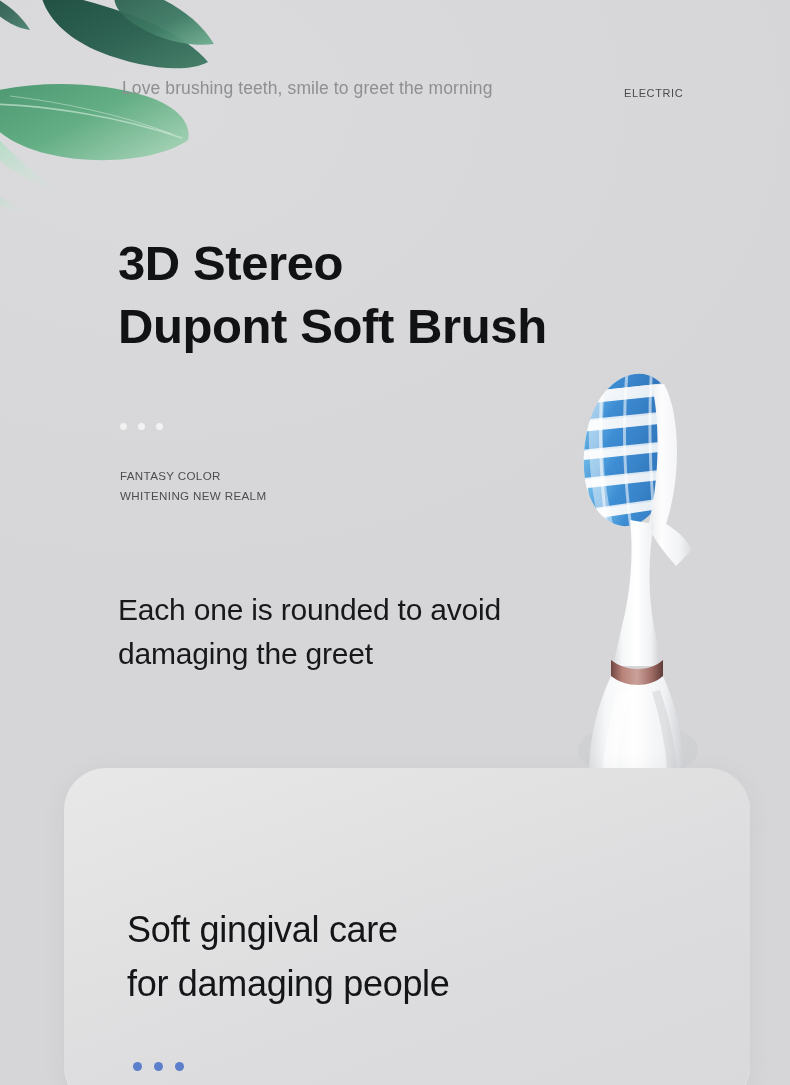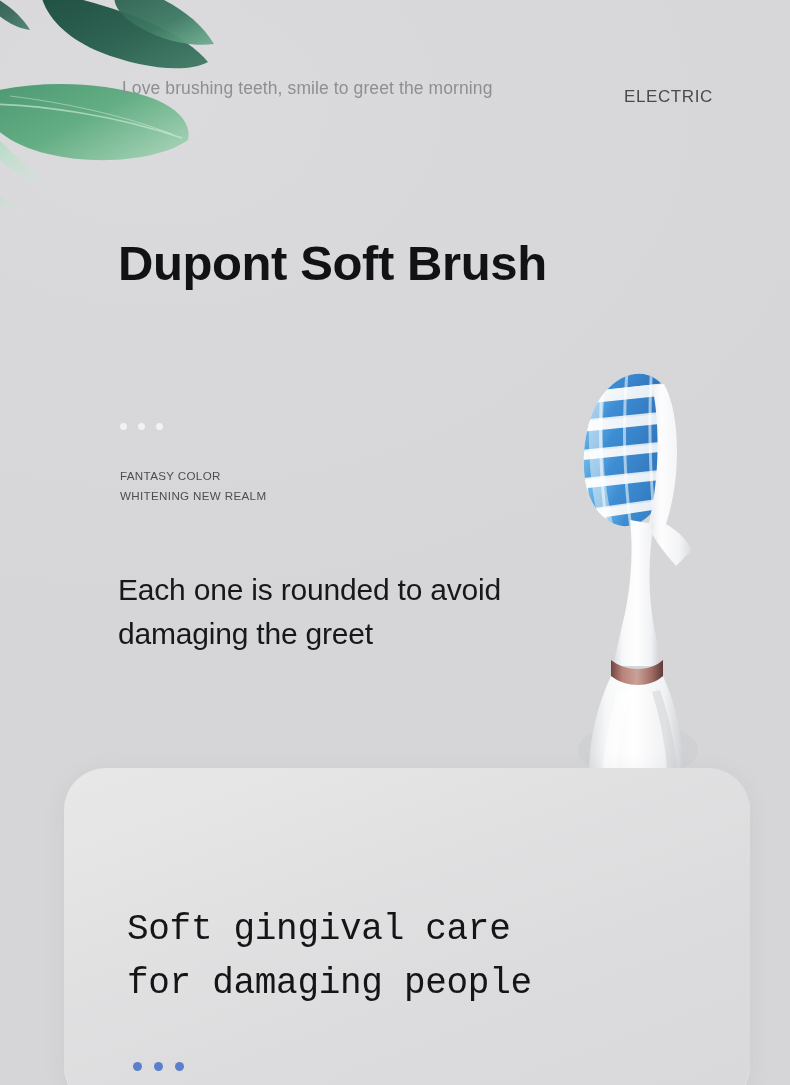--- a/index.html
+++ b/index.html
@@ -30,21 +30,21 @@
     position:absolute;
     left:122px; top:78px;
     font-size:17.5px;
     color:#8e8f91;
     letter-spacing:.1px;
     white-space:nowrap;
   }
   .brand-mark {
     position:absolute;
     left:624px; top:87px;
-    font-size:17px;
+    font-size:11px;
     letter-spacing:.6px;
     color:#4a4a4c;
     white-space:nowrap;
     text-align:center;
   }
 
   
   .hero {
     position:absolute;
     left:118px; top:232px;
@@ -76,21 +76,21 @@
     line-height:1.72;
     color:#4c4d50;
     letter-spacing:.35px;
     white-space:nowrap;
   }
   .subcaps span { display:block; }
 
   
   .statement {
     position:absolute;
-    left:118px; top:568px;
+    left:118px; top:588px;
     font-size:30px;
     line-height:1.46;
     color:#17181a;
     letter-spacing:-.2px;
     white-space:nowrap;
   }
   .statement span { display:block; }
 
   
   .brush { position:absolute; left:556px; top:360px; width:200px; height:430px; }
@@ -107,21 +107,20 @@
   }
 
   .card-title {
     position:absolute;
     left:127px; top:903px;
     font-size:36px;
     line-height:1.5;
     color:#141517;
     letter-spacing:-.3px;
     white-space:nowrap;
-    font-family:Liberation Mono, monospace;
   }
   .card-title span { display:block; }
 
   .dots-blue {
     position:absolute;
     left:133px; top:1062px;
     display:flex; gap:12px;
   }
   .dots-blue i {
     display:block; width:9px; height:9px; border-radius:50%;
@@ -169,20 +168,21 @@
     <path d="M10,96 C60,102 120,114 172,134" stroke="#e2f2e8" stroke-width="1" fill="none" opacity=".45"></path>
 
     <path d="M-10,130 C8,150 36,176 60,190 C34,186 4,168 -12,148 Z" fill="url(#lgWisp)"></path>
     <path d="M-14,190 C2,198 18,206 28,214 C12,212 -4,204 -16,196 Z" fill="url(#lgWisp)" opacity=".7"></path>
   </svg>
 
   <div class="tagline">Love brushing teeth, smile to greet the morning</div>
   <div class="brand-mark">ELECTRIC</div>
 
   <h1 class="hero">
+    <span class="l1">3D Stereo</span>
     <span class="l2">Dupont Soft Brush</span>
   </h1>
 
   <div class="dots-light">
     <i></i>
     <i></i>
     <i></i>
   </div>
 
   <div class="subcaps">

